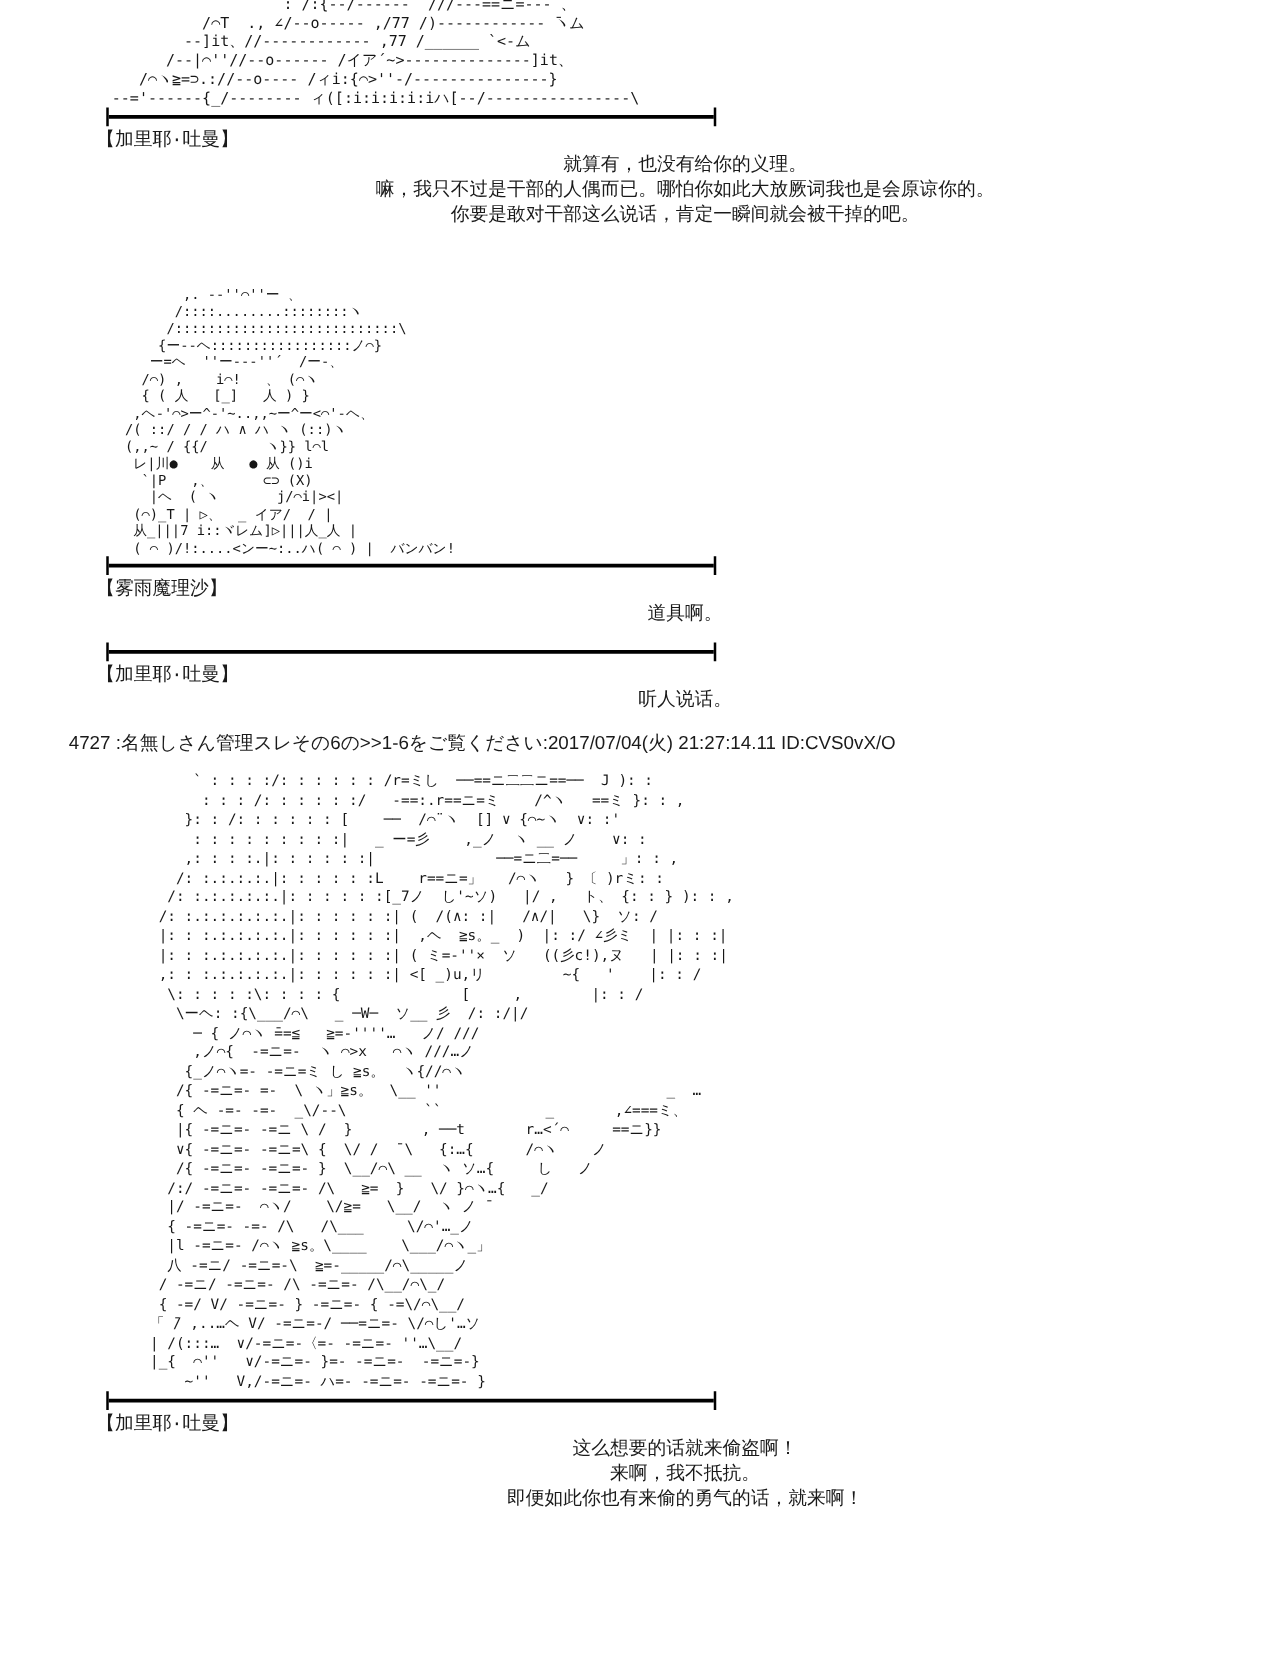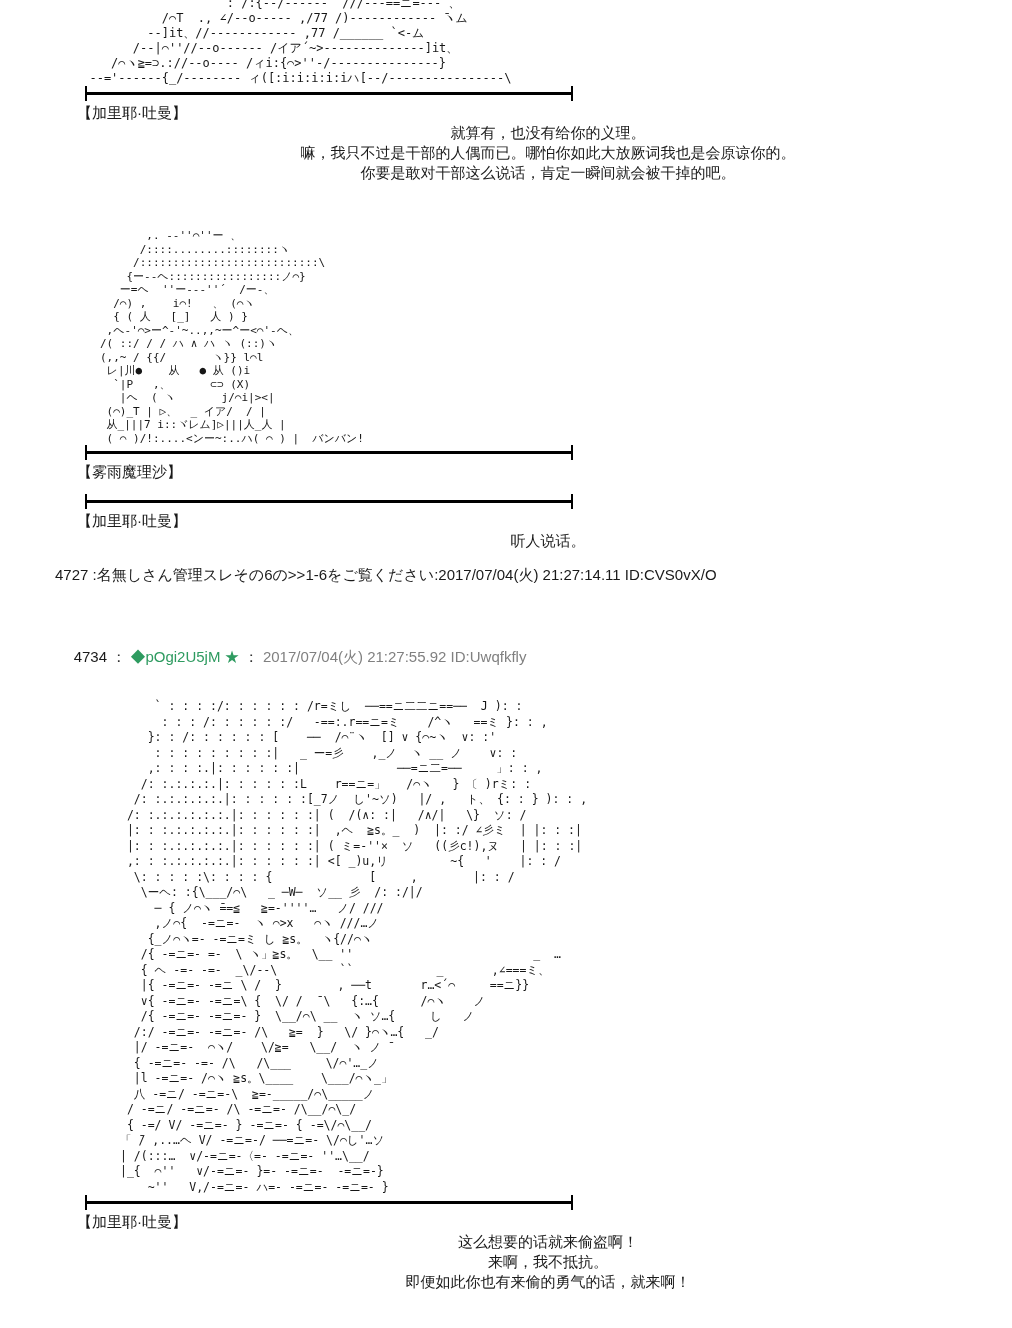--- a/index.html
+++ b/index.html
@@ -14,21 +14,21 @@
   #aa-marisa{font-size:11px;line-height:13.5px;margin:46px 0 0 100px;}
   #aa-reclining{font-size:11.5px;line-height:15.5px;margin:12px 0 0 120px;}
 
   
   .sep{display:flex;align-items:center;margin-left:85px;width:488px;height:15px;}
   .sep .tick{width:2px;height:15px;background:#000;}
   .sep .bar{flex:1;height:3px;background:#000;}
   .sep.gap-mid{margin-top:12px;}
 
   
-  .dlg{font-size:15px;line-height:20px;margin:2px 10px 0 77px;}
+  .dlg{font-size:15px;line-height:20px;margin:2px 10px 0 77px;font-family:Liberation Mono, monospace;}
   .dlg .speaker{white-space:pre;}
   .dlg .lines{white-space:pre-line;margin-left:17px;text-align:center;}
 
   
   .quoteblock{margin:14px 0 0 55px;font-size:15px;line-height:20px;}
   .quoteblock div{white-space:pre;}
 
   
   .post-header{margin:42px 0 0 57px;font-size:15px;line-height:20px;white-space:pre;}
   .post-header .num{color:#1a1a1a;}
@@ -80,40 +80,38 @@
  ( ⌒ )/!:....&lt;ンー~:..ハ( ⌒ ) |  バンバン!</pre>
 
   <div class="sep">
     <span class="tick"></span>
     <span class="bar"></span>
     <span class="tick"></span>
   </div>
 
   <div class="dlg">
     <div class="speaker">【雾雨魔理沙】</div>
+    <div class="lines">道具啊。</div>
   </div>
 
   <div class="sep gap-mid">
     <span class="tick"></span>
     <span class="bar"></span>
     <span class="tick"></span>
   </div>
 
   <div class="dlg">
     <div class="speaker">【加里耶·吐曼】</div>
     <div class="lines">听人说话。</div>
   </div>
 
   <div class="quoteblock">
     <div>4727 :名無しさん管理スレその6の&gt;&gt;1-6をご覧ください:2017/07/04(火) 21:27:14.11 ID:CVS0vX/O</div>
   </div>
 
-  <div class="post-header">
-    <span class="num">4734</span><span class="colon"> ： </span><span class="trip">◆pOgi2U5jM</span><span class="star"> ★</span><span class="colon"> ： </span><span class="date">2017/07/04(火) 21:27:55.92</span><span class="date"> ID:Uwqfkfly</span>
-  </div>
 
   <pre class="aa" id="aa-reclining">     ` : : : :/: : : : : : /r=ミし  ──==ニ二二ニ==──  J ): :
       : : : /: : : : : :/   -==:.r==ニ=ミ    /^ヽ   ==ミ }: : ,
     }: : /: : : : : : [    ──  /⌒¨ヽ  [] ∨ {⌒~ヽ  ∨: :'
      : : : : : : : : :|   _ ー=彡    ,_ノ  ヽ __ ノ    ∨: :
     ,: : : :.|: : : : : :|              ──=ニ二=──     」: : ,
    /: :.:.:.:.|: : : : : :L    r==ニ=」   /⌒ヽ   } 〔 )rミ: :
   /: :.:.:.:.:.|: : : : : :[_7ノ  し'~ソ)   |/ ,   ト、 {: : } ): : ,
  /: :.:.:.:.:.:.|: : : : : :| (  /(∧: :|   /∧/|   \}  ソ: /
  |: : :.:.:.:.:.|: : : : : :|  ,ヘ  ≧s。_  )  |: :/ ∠彡ミ  | |: : :|

